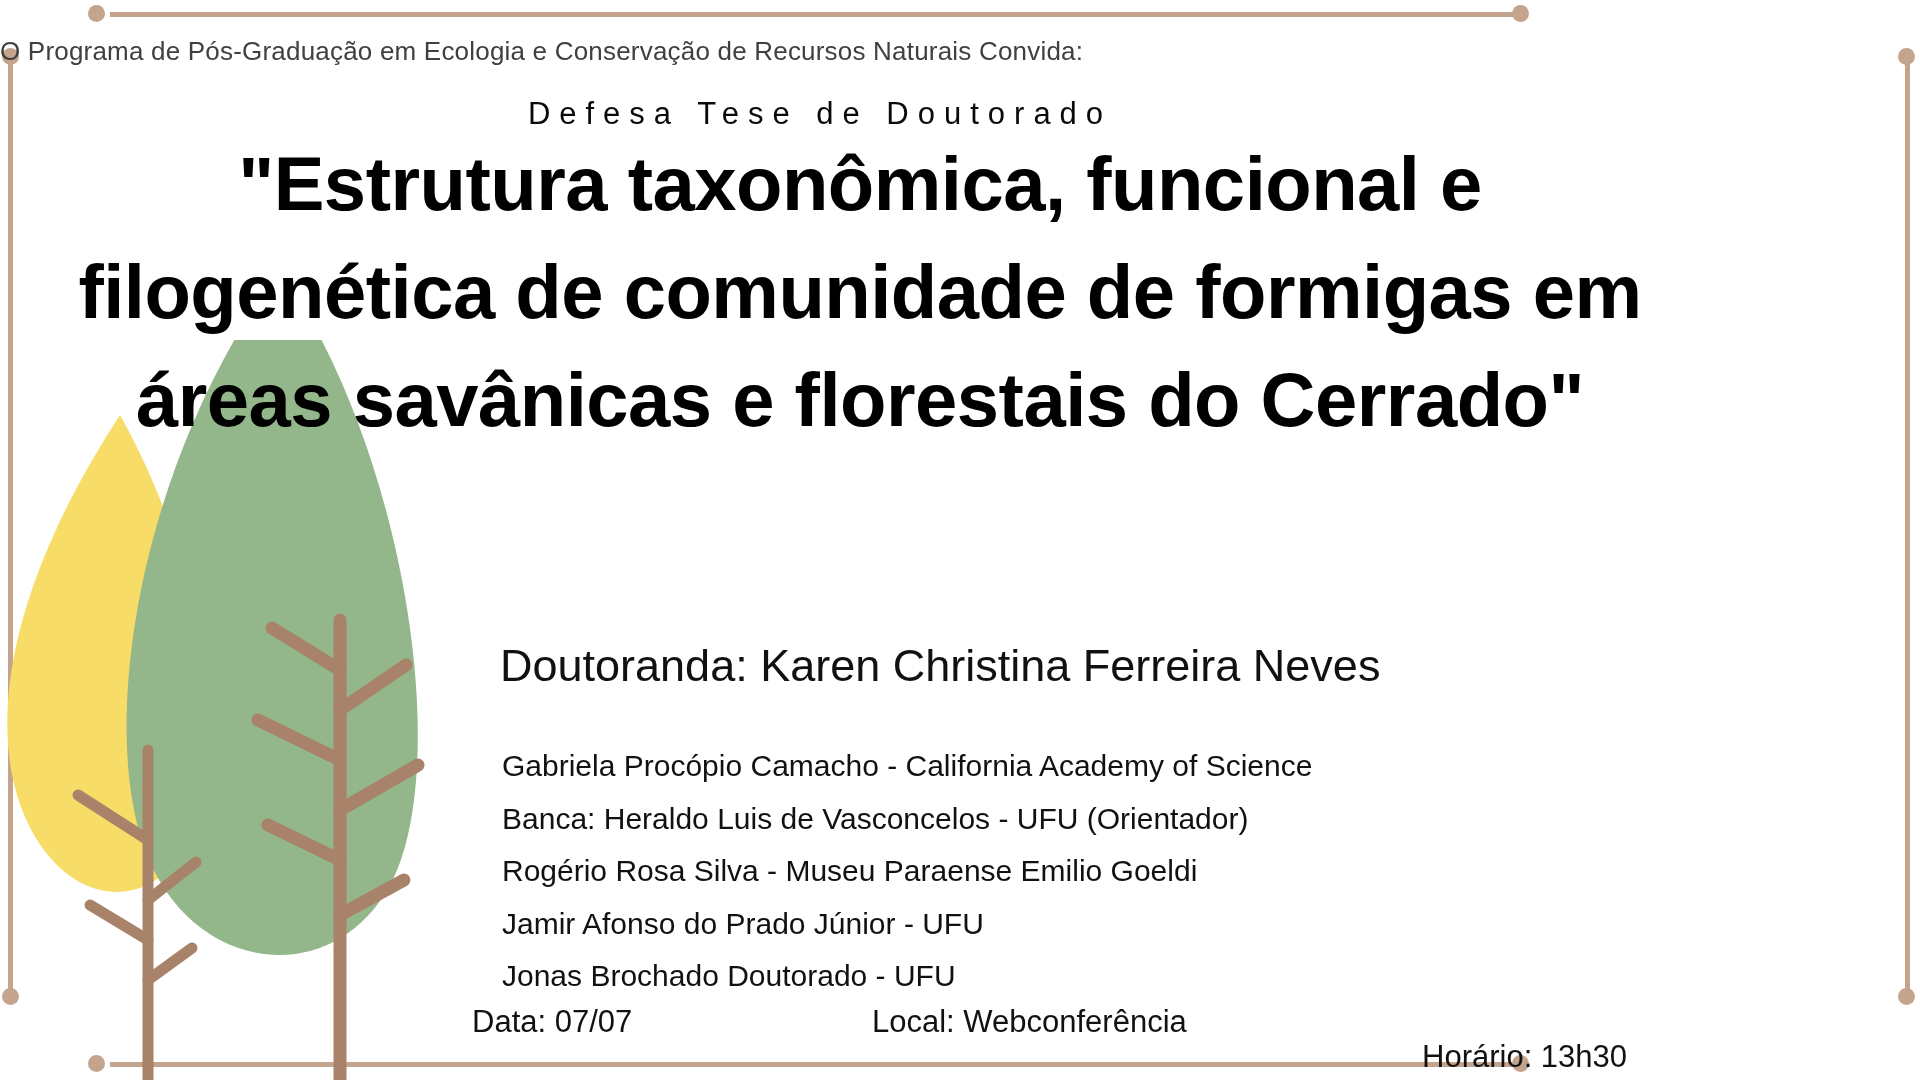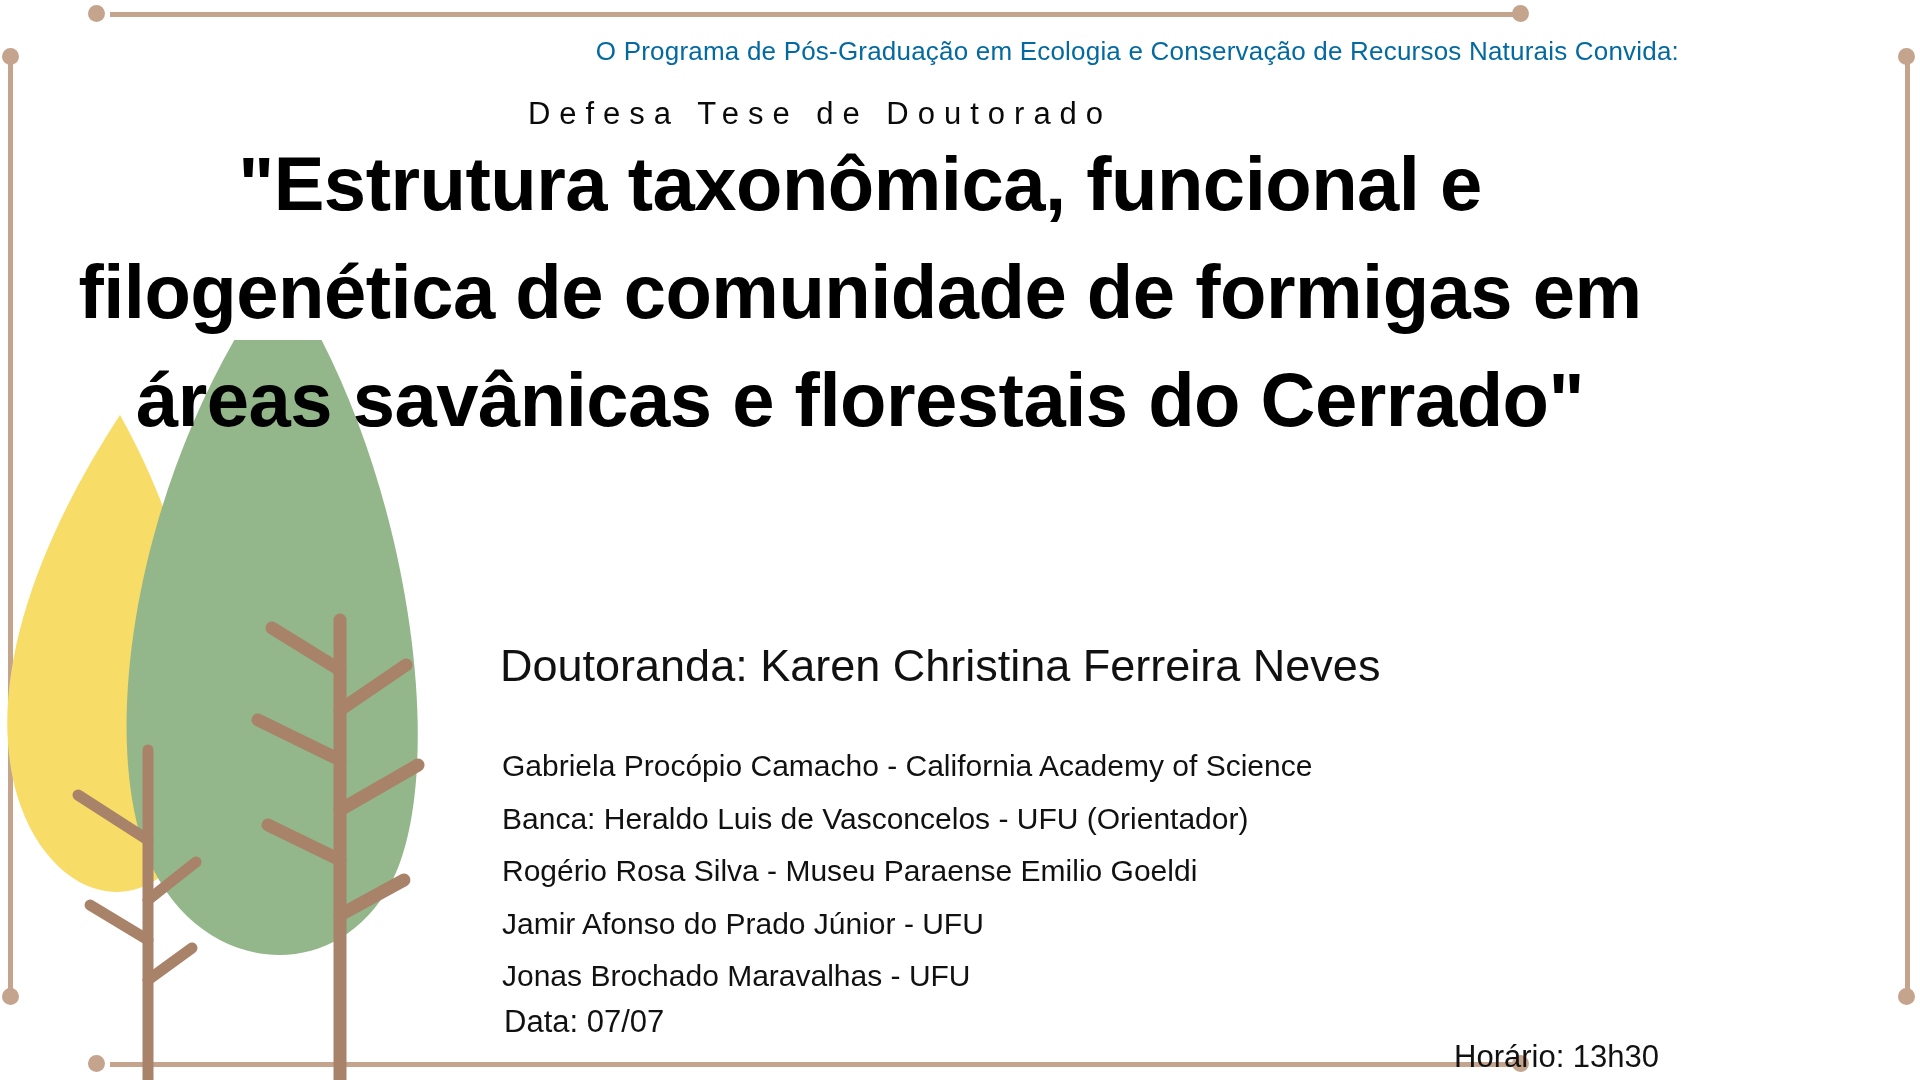--- a/index.html
+++ b/index.html
@@ -55,25 +55,24 @@
     height: 740px;
     pointer-events: none;
   }
 
   
   .invite-line {
     position: absolute;
     left: 0;
     top: 36px;
     width: 1640px;
-    text-align: right;
+    text-align: left;
     font-size: 26px;
-    color: #0369a1;
+    color: #404040;
     letter-spacing: 0.2px;
-    margin-left: 39px;
   }
 
   .defense-line {
     position: absolute;
     left: 0;
     top: 96px;
     width: 1640px;
     text-align: center;
     font-size: 31px;
     font-weight: normal;
@@ -108,21 +107,21 @@
     left: 502px;
     top: 740px;
     width: 1180px;
     font-size: 30px;
     color: #111111;
     line-height: 1.75;
   }
 
   .footer-row {
     position: absolute;
-    left: 504px;
+    left: 472px;
     top: 1000px;
     width: 1220px;
     height: 44px;
     text-align: right;
   }
   .footer-date  { position: absolute; left: 0px;   top: 4px;  font-size: 31px; color: #111; }
   .footer-place { position: absolute; left: 400px; top: 4px;  font-size: 31px; color: #111; }
   .footer-time  { position: absolute; left: 950px; top: 0px;  font-size: 31px; color: #111; margin-top: 39px; }
 </style>
 </head>
@@ -175,21 +174,22 @@
 
   <div class="thesis-title">"Estrutura taxonômica, funcional e filogenética de comunidade de formigas em áreas savânicas e florestais do Cerrado"</div>
 
   <div class="candidate">Doutoranda: Karen Christina Ferreira Neves</div>
 
   <div class="committee">
     <div>Gabriela Procópio Camacho - California Academy of Science</div>
     <div>Banca: Heraldo Luis de Vasconcelos - UFU (Orientador)</div>
     <div>Rogério Rosa Silva - Museu Paraense Emilio Goeldi</div>
     <div>Jamir Afonso do Prado Júnior - UFU</div>
-    <div>Jonas Brochado Maravalhas - UFU</div>
+    <div>Jonas Brochado Doutorado - UFU</div>
   </div>
 
   <div class="footer-row">
     <span class="footer-date">Data: 07/07</span>
+    <span class="footer-place">Local: Webconferência</span>
     <span class="footer-time">Horário: 13h30</span>
   </div>
 
 </div>
 
 </body></html>

